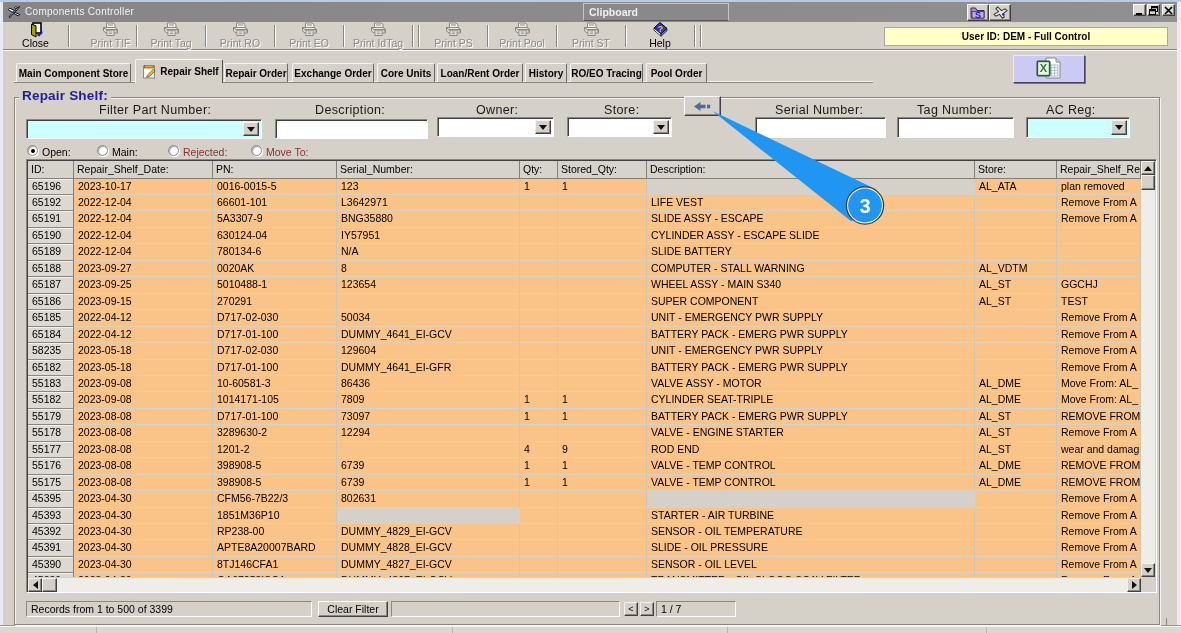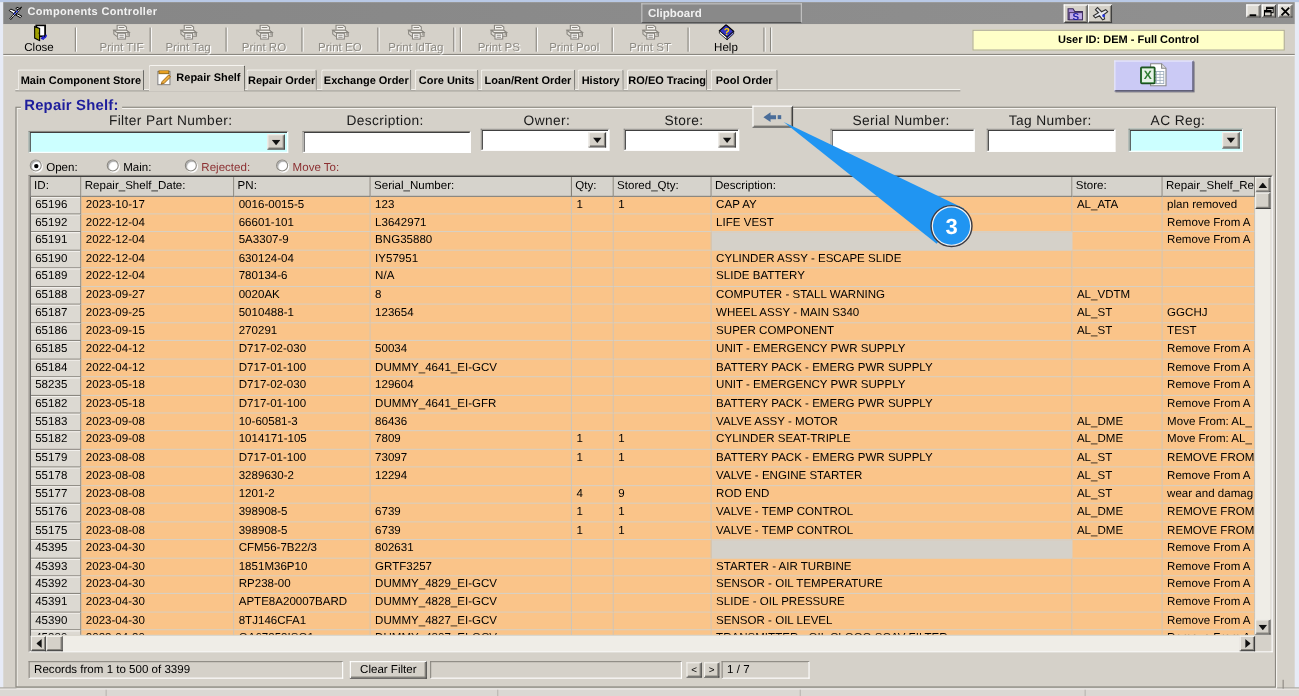--- a/index.html
+++ b/index.html
@@ -38,21 +38,21 @@
 <div class="abs" style="left:6px;top:5px"><svg width="15" height="15" viewBox="0 0 15 15">
       <g fill="#fcfcfc" stroke="#000" stroke-width="0.9">
 <polygon points="3.0,12.0 5.2,9.2 10.8,3.6 13.6,1.4 11.6,4.4 6.2,10.0 3.8,12.8"></polygon>
 <polygon points="8.3,5.3 3.8,3.2 2.4,4.6 6.5,7.4"></polygon>
 <polygon points="9.6,7.6 13.8,9.6 12.4,11.0 8.2,8.6"></polygon>
 <polygon points="11.6,2.6 9.4,1.6 8.4,2.6 10.4,3.8"></polygon>
 </g>
       <circle cx="7.3" cy="7.2" r="0.9" fill="#2233dd"></circle>
       <circle cx="9.3" cy="5.4" r="0.9" fill="#2233dd"></circle>
     </svg></div>
-<div class="abs" style="left:25px;top:6px;font-size:10px;font-weight:bold;color:#f2f2f2;letter-spacing:0.3px">Components Controller</div>
+<div class="abs" style="left:25px;top:6px;font-size:10px;font-weight:normal;color:#f2f2f2;letter-spacing:0.3px">Components Controller</div>
 <div class="abs" style="left:583px;top:3px;width:146px;height:18px;background:#898989;border:1px solid #c6c6c6;border-bottom-color:#555;">
     <span style="position:absolute;left:5px;top:2px;font-size:10.5px;font-weight:bold;color:#f0f0f0">Clipboard</span>
   </div>
 <div class="abs raised" style="left:967px;top:4px;width:22px;height:17px;display:flex;align-items:center;justify-content:center">
     <svg width="16" height="14" viewBox="0 0 16 14">
       <g>
 <path d="M1 3 L1 12 L14 12 L14 4.5 L7 4.5 L5.5 2 L1 2 Z" fill="#a88ed6" stroke="#3a2a5a" stroke-width="1"></path>
 <rect x="2" y="5.5" width="12" height="6.5" fill="#c0aae8" stroke="#3a2a5a" stroke-width="0.8"></rect>
 <text x="8" y="12" font-family="Liberation Sans" font-size="9" font-weight="bold" fill="#2020a8" text-anchor="middle">S</text>
 </g>
@@ -358,21 +358,20 @@
 <div class="hcell" style="left:1029px;width:84px">Repair_Shelf_Re</div>
 </div>
 <div class="abs" style="left:28px;top:178.6px;width:1113px;height:398.9px;overflow:hidden">
 <div class="row" style="top:0.0px">
 <div class="c cid" style="left:0px;width:46px">65196</div>
 <div class="c" style="left:46px;width:139px">2023-10-17</div>
 <div class="c" style="left:185px;width:124px">0016-0015-5</div>
 <div class="c" style="left:309px;width:183px">123</div>
 <div class="c" style="left:492px;width:38px">1</div>
 <div class="c" style="left:530px;width:89px">1</div>
-<div class="c" style="left:619px;width:328px">CAP AY</div>
 <div class="c" style="left:947px;width:82px">AL_ATA</div>
 <div class="c" style="left:1029px;width:84px">plan removed</div>
 </div>
 <div class="row" style="top:16.45px">
 <div class="c cid" style="left:0px;width:46px">65192</div>
 <div class="c" style="left:46px;width:139px">2022-12-04</div>
 <div class="c" style="left:185px;width:124px">66601-101</div>
 <div class="c" style="left:309px;width:183px">L3642971</div>
 <div class="c" style="left:492px;width:38px"></div>
 <div class="c" style="left:530px;width:89px"></div>
@@ -380,20 +379,21 @@
 <div class="c" style="left:947px;width:82px"></div>
 <div class="c" style="left:1029px;width:84px">Remove From A</div>
 </div>
 <div class="row" style="top:32.9px">
 <div class="c cid" style="left:0px;width:46px">65191</div>
 <div class="c" style="left:46px;width:139px">2022-12-04</div>
 <div class="c" style="left:185px;width:124px">5A3307-9</div>
 <div class="c" style="left:309px;width:183px">BNG35880</div>
 <div class="c" style="left:492px;width:38px"></div>
 <div class="c" style="left:530px;width:89px"></div>
+<div class="c" style="left:619px;width:328px">SLIDE ASSY - ESCAPE</div>
 <div class="c" style="left:947px;width:82px"></div>
 <div class="c" style="left:1029px;width:84px">Remove From A</div>
 </div>
 <div class="row" style="top:49.349999999999994px">
 <div class="c cid" style="left:0px;width:46px">65190</div>
 <div class="c" style="left:46px;width:139px">2022-12-04</div>
 <div class="c" style="left:185px;width:124px">630124-04</div>
 <div class="c" style="left:309px;width:183px">IY57951</div>
 <div class="c" style="left:492px;width:38px"></div>
 <div class="c" style="left:530px;width:89px"></div>
@@ -573,21 +573,20 @@
 <div class="c" style="left:309px;width:183px">802631</div>
 <div class="c" style="left:492px;width:38px"></div>
 <div class="c" style="left:530px;width:89px"></div>
 <div class="c" style="left:947px;width:82px"></div>
 <div class="c" style="left:1029px;width:84px">Remove From A</div>
 </div>
 <div class="row" style="top:329.0px">
 <div class="c cid" style="left:0px;width:46px">45393</div>
 <div class="c" style="left:46px;width:139px">2023-04-30</div>
 <div class="c" style="left:185px;width:124px">1851M36P10</div>
-<div class="c" style="left:309px;width:183px">GRTF3257</div>
 <div class="c" style="left:492px;width:38px"></div>
 <div class="c" style="left:530px;width:89px"></div>
 <div class="c" style="left:619px;width:328px">STARTER - AIR TURBINE</div>
 <div class="c" style="left:947px;width:82px"></div>
 <div class="c" style="left:1029px;width:84px">Remove From A</div>
 </div>
 <div class="row" style="top:345.45px">
 <div class="c cid" style="left:0px;width:46px">45392</div>
 <div class="c" style="left:46px;width:139px">2023-04-30</div>
 <div class="c" style="left:185px;width:124px">RP238-00</div>

